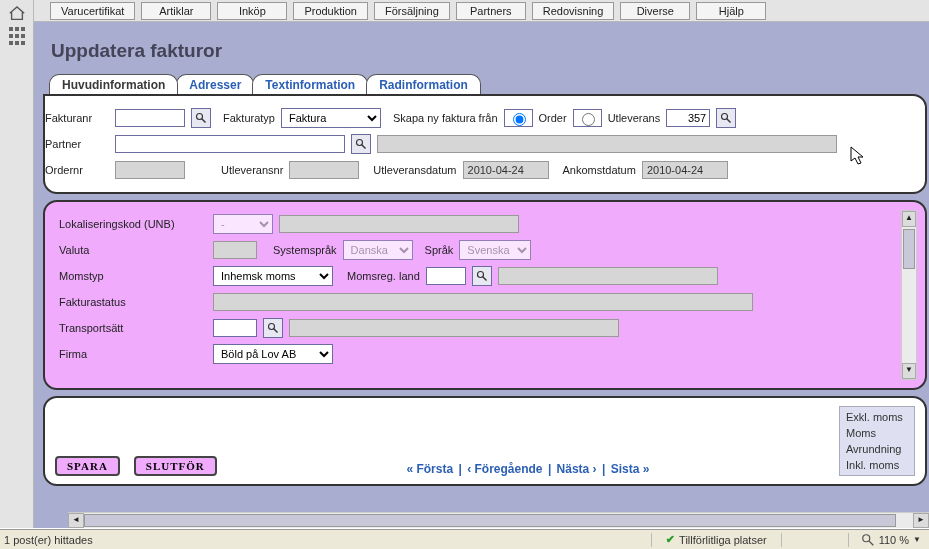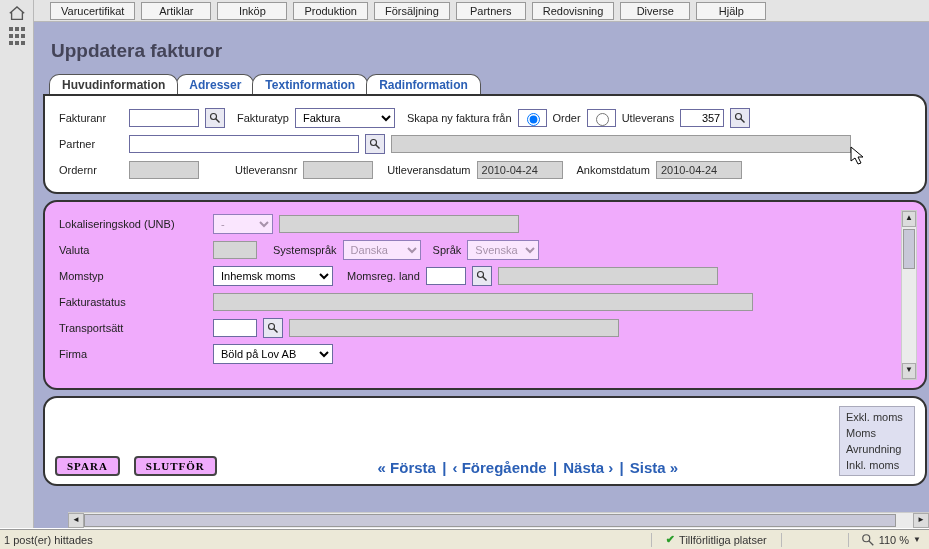--- a/index.html
+++ b/index.html
@@ -100,21 +100,21 @@
     z-index: 2;
   }
   .tab.back {
     z-index: 1;
     background: #fff;
   }
   .panel {
     background: #fff;
     border: 2px solid #333;
     border-radius: 14px;
-    padding: 8px 14px;
+    padding: 8px 0;
     margin: 16px 4px 6px 4px;
     position: relative;
   }
   .panel.first { margin-top: 0; border-top-left-radius: 0;}
   .row {
     display: flex;
     align-items: center;
     min-height: 24px;
     margin: 2px 0;
     gap: 6px;
@@ -215,21 +215,21 @@
     font-weight: bold;
     font-size: 11px;
     padding: 2px 10px;
     font-family: Verdana;
     letter-spacing: 1px;
     cursor: pointer;
   }
   .pager {
     color: #2b5fb5;
     font-weight: bold;
-    font-size: 15px;
+    font-size: 12px;
   }
   .pager span { cursor: pointer; }
   .pager .sep { color: #2b5fb5; padding: 0 2px; font-weight: bold;}
   .tax-box {
     background: #dedff0;
     border: 1px solid #aab;
     padding: 2px 6px;
     font-size: 11px;
     line-height: 16px;
     color: #333;
@@ -409,21 +409,21 @@
             <span class="lbl lbl-wide">Lokaliseringskod (UNB)</span>
             <select class="sel" style="width:60px;color:#888" disabled="">
               <option>-</option>
             </select>
             <div class="ro" style="width:240px"></div>
           </div>
           <div class="row">
             <span class="lbl lbl-wide">Valuta</span>
             <div class="ro" style="width:44px"></div>
             <span class="lbl" style="min-width:auto;margin-left:10px">Systemspråk</span>
-            <select class="sel" style="width:78px;color:#888" disabled="">
+            <select class="sel" style="width:70px;color:#888" disabled="">
               <option>Danska</option>
             </select>
             <span class="lbl" style="min-width:auto;margin-left:6px">Språk</span>
             <select class="sel" style="width:72px;color:#888" disabled="">
               <option>Svenska</option>
             </select>
           </div>
           <div class="row">
             <span class="lbl lbl-wide">Momstyp</span>
             <select class="sel" style="width:120px">

